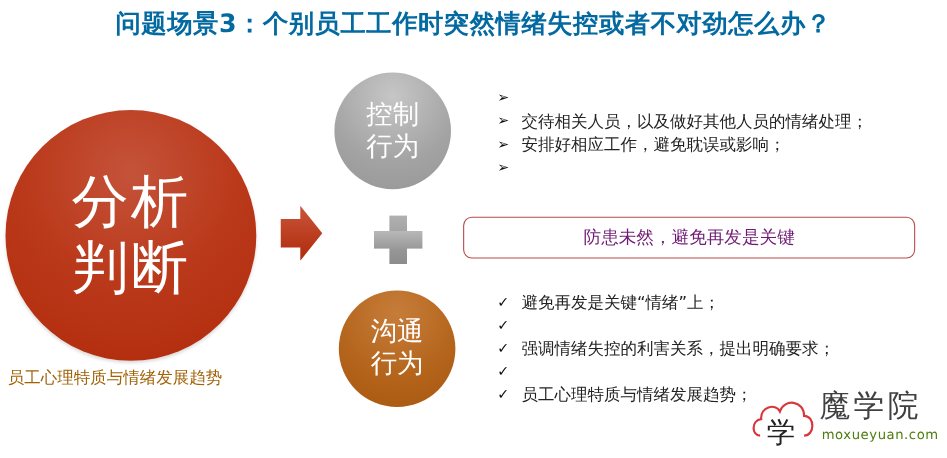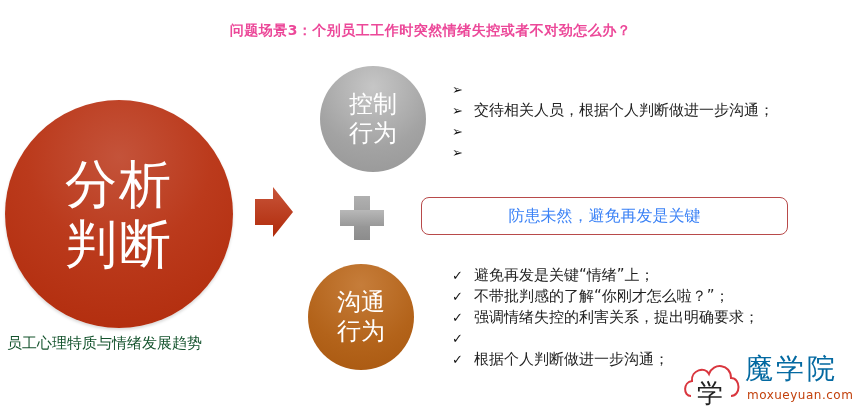--- a/index.html
+++ b/index.html
@@ -1,46 +1,46 @@
 <!DOCTYPE html>
 <html><head>
   <meta charset="utf-8">
   <style>
     html, body { margin: 0; padding: 0; background: #ffffff; }
     body { width: 861px; height: 416px; position: relative; overflow: hidden;
       font-family: "DejaVu Sans", "Liberation Sans", sans-serif; }
-    .title { position: absolute; left: 0; top: 22px; width: 861px; text-align: center;
-      color: #ec4899; font-weight: bold; font-size: 14px; letter-spacing: 0.5px; }
+    .title { position: absolute; left: 0; top: 6px; width: 861px; text-align: center;
+      color: #0369a1; font-weight: bold; font-size: 23px; letter-spacing: 0.5px; }
     .big-circle { position: absolute; left: 5px; top: 100px; width: 228px; height: 228px; border-radius: 50%;
       background: radial-gradient(circle at 50% 25%, #c4533a 0%, #bb3a1c 45%, #b02a0a 100%);
       box-shadow: 0 2px 3px rgba(0,0,0,0.15);
       display: flex; align-items: center; justify-content: center; flex-direction: column; }
     .big-circle span { color: #ffffff; font-size: 52px; line-height: 60px; letter-spacing: 2px; }
-    .caption { position: absolute; left: 7px; top: 334px; font-size: 15px; color: #14532d; }
+    .caption { position: absolute; left: 7px; top: 334px; font-size: 15px; color: #a16207; }
     .arrow { position: absolute; left: 255px; top: 187px; width: 38px; height: 50px; }
     .plus { position: absolute; left: 340px; top: 196px; width: 44px; height: 44px; }
     .plus .v { position: absolute; left: 14px; top: 0; width: 16px; height: 44px; background: linear-gradient(#b0b0b0, #8c8c8c); }
     .plus .h { position: absolute; left: 0; top: 14px; width: 44px; height: 16px; background: linear-gradient(#b8b8b8, #999); }
     .small-circle { position: absolute; width: 106px; height: 106px; border-radius: 50%;
       display: flex; align-items: center; justify-content: center; flex-direction: column; }
     .small-circle span { color: #ffffff; font-size: 24px; line-height: 29px; }
-    .control { left: 320px; top: 66px; background: radial-gradient(circle at 50% 20%, #c6c6c6 0%, #a3a3a3 60%, #969696 100%); }
+    .control { left: 304px; top: 66px; background: radial-gradient(circle at 50% 20%, #c6c6c6 0%, #a3a3a3 60%, #969696 100%); }
     .communicate { left: 308px; top: 264px; background: radial-gradient(circle at 50% 20%, #c67d3a 0%, #b3631a 60%, #a8570f 100%); font-family: Liberation Serif, serif; }
     .list { position: absolute; margin: 0; padding: 0; list-style: none; font-size: 15px; color: #222; }
     .list li { height: 21px; line-height: 21px; white-space: nowrap; display: flex; align-items: center; }
     .list .bullet { display: inline-block; width: 22px; font-size: 13px; color: #111; }
     .list-control { left: 452px; top: 79px; }
     .list-comm { left: 452px; top: 265px; }
-    .key-box { position: absolute; left: 421px; top: 197px; width: 367px; height: 38px;
+    .key-box { position: absolute; left: 421px; top: 197px; width: 411px; height: 38px;
       border: 1px solid #b84a4a; border-radius: 8px; box-sizing: border-box;
-      display: flex; align-items: center; justify-content: center; color: #3b82f6; font-size: 16px; }
+      display: flex; align-items: center; justify-content: center; color: #701a75; font-size: 16px; }
     .logo { position: absolute; left: 683px; top: 352px; width: 170px; height: 56px; }
     .logo-cloud { position: absolute; left: 0; top: 0; width: 60px; height: 56px; }
-    .logo-text { position: absolute; left: 62px; top: 0; font-size: 28px; color: #0369a1; letter-spacing: 3px; line-height: 34px; }
-    .logo-url { position: absolute; left: 64px; top: 36px; font-size: 12px; color: #c2410c; letter-spacing: 0.5px; }
+    .logo-text { position: absolute; left: 62px; top: 0; font-size: 28px; color: #404040; letter-spacing: 3px; line-height: 34px; }
+    .logo-url { position: absolute; left: 64px; top: 36px; font-size: 12px; color: #4d7c0f; letter-spacing: 0.5px; }
   </style>
 </head>
 <body>
 
 <div class="title">问题场景3：个别员工工作时突然情绪失控或者不对劲怎么办？</div>
 
 <div class="big-circle">
   <span>分析</span>
   <span>判断</span>
 </div>
@@ -65,24 +65,25 @@
   <span>控制</span>
   <span>行为</span>
 </div>
 
 <ul class="list list-control">
   <li>
       <span class="bullet">➢</span>
     </li>
   <li>
       <span class="bullet">➢</span>
-      <span>交待相关人员，根据个人判断做进一步沟通；</span>
+      <span>交待相关人员，以及做好其他人员的情绪处理；</span>
     </li>
   <li>
       <span class="bullet">➢</span>
+      <span>安排好相应工作，避免耽误或影响；</span>
     </li>
   <li>
       <span class="bullet">➢</span>
     </li>
 </ul>
 
 <div class="key-box">
   <span>防患未然，避免再发是关键</span>
 </div>
 
@@ -91,32 +92,31 @@
   <span>行为</span>
 </div>
 
 <ul class="list list-comm">
   <li>
       <span class="bullet">✓</span>
       <span>避免再发是关键“情绪”上；</span>
     </li>
   <li>
       <span class="bullet">✓</span>
-      <span>不带批判感的了解“你刚才怎么啦？”；</span>
     </li>
   <li>
       <span class="bullet">✓</span>
       <span>强调情绪失控的利害关系，提出明确要求；</span>
     </li>
   <li>
       <span class="bullet">✓</span>
     </li>
   <li>
       <span class="bullet">✓</span>
-      <span>根据个人判断做进一步沟通；</span>
+      <span>员工心理特质与情绪发展趋势；</span>
     </li>
 </ul>
 
 <div class="logo">
   <svg class="logo-cloud" viewBox="0 0 60 56">
     <path d="M8,44 C0,44 0,30 9,29 C8,18 22,14 26,22 C30,10 48,12 48,26 C58,26 58,44 48,44" fill="none" stroke="#d9363e" stroke-width="2"></path>
     <text x="14" y="50" font-size="26" fill="#222" font-family="DejaVu Sans, sans-serif">学</text>
   </svg>
   <div class="logo-text">魔学院</div>
   <div class="logo-url">moxueyuan.com</div>

